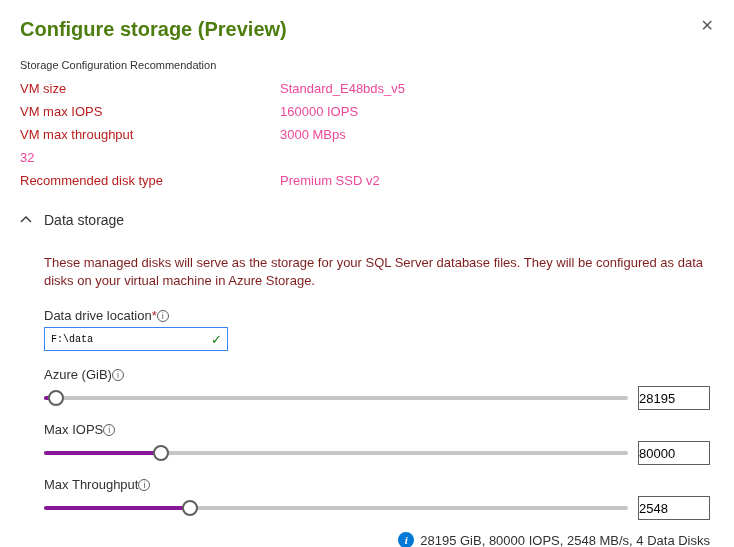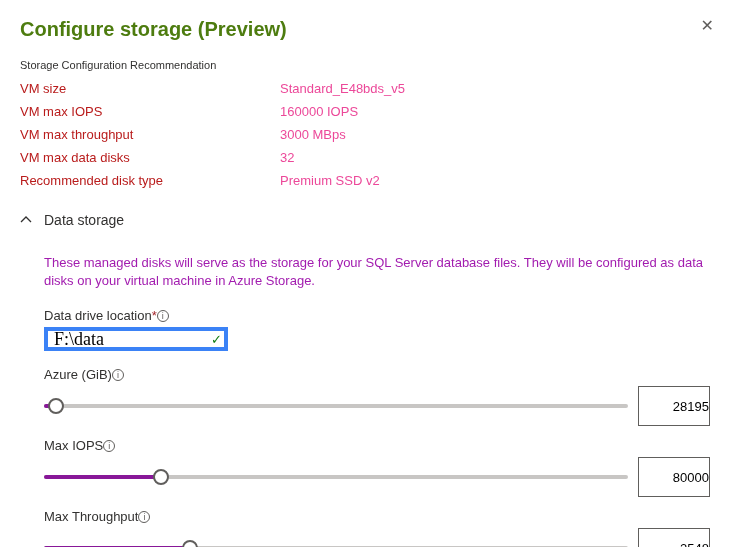--- a/index.html
+++ b/index.html
@@ -51,21 +51,21 @@
       gap: 12px;
     }
     .chevron {
       width: 12px; height: 12px;
       display: inline-block;
     }
     .collapse-label { font-size: 14px; }
     .section-body { padding-left: 24px; padding-right: 4px; }
     .desc {
       font-size: 13px;
-      color: #a21caf;
+      color: #7f1d1d;
       line-height: 1.4;
       margin-bottom: 18px;
     }
     .field-label {
       font-size: 13px;
       display: flex;
       align-items: center;
       gap: 0;
       margin-bottom: 4px;
     }
@@ -83,24 +83,24 @@
       font-style: normal;
     }
     .text-input-wrap {
       position: relative;
       width: 184px;
       margin-bottom: 16px;
     }
     .text-input {
       width: 100%;
       height: 24px;
-      border: 4px solid #3b82f6;
+      border: 1px solid #3b82f6;
       padding: 2px 24px 2px 6px;
-      font-size: 18px;
-      font-family: Liberation Serif, serif;
+      font-size: 10px;
+      font-family: Liberation Mono, monospace;
     }
     .input-check {
       position: absolute;
       right: 6px;
       top: 50%;
       transform: translateY(-50%);
       color: #107c10;
       font-size: 13px;
     }
     .slider-group { margin-bottom: 12px; }
@@ -138,23 +138,23 @@
       position: absolute;
       top: 50%;
       width: 16px; height: 16px;
       background: #fff;
       border: 2px solid #605e5c;
       border-radius: 50%;
       transform: translate(-50%, -50%);
     }
     .slider-value {
       width: 72px;
-      height: 40px;
+      height: 24px;
       border: 1px solid #605e5c;
-      text-align: right;
+      text-align: left;
       font-size: 13px;
       font-family: inherit;
     }
     .summary-row {
       display: flex;
       justify-content: flex-end;
       align-items: center;
       gap: 6px;
       font-size: 13px;
       margin-top: 6px;
@@ -189,21 +189,20 @@
 </div>
 <div class="kv-row">
   <div class="kv-label">VM max IOPS</div>
   <div class="kv-value">160000 IOPS</div>
 </div>
 <div class="kv-row">
   <div class="kv-label">VM max throughput</div>
   <div class="kv-value">3000 MBps</div>
 </div>
 <div class="kv-row">
-  <div class="kv-label">VM max data disks</div>
   <div class="kv-value">32</div>
 </div>
 <div class="kv-row">
   <div class="kv-label">Recommended disk type</div>
   <div class="kv-value">Premium SSD v2</div>
 </div>
 
 <div class="collapse-row">
   <span class="chevron">
     <svg viewBox="0 0 12 12" width="12" height="12">

